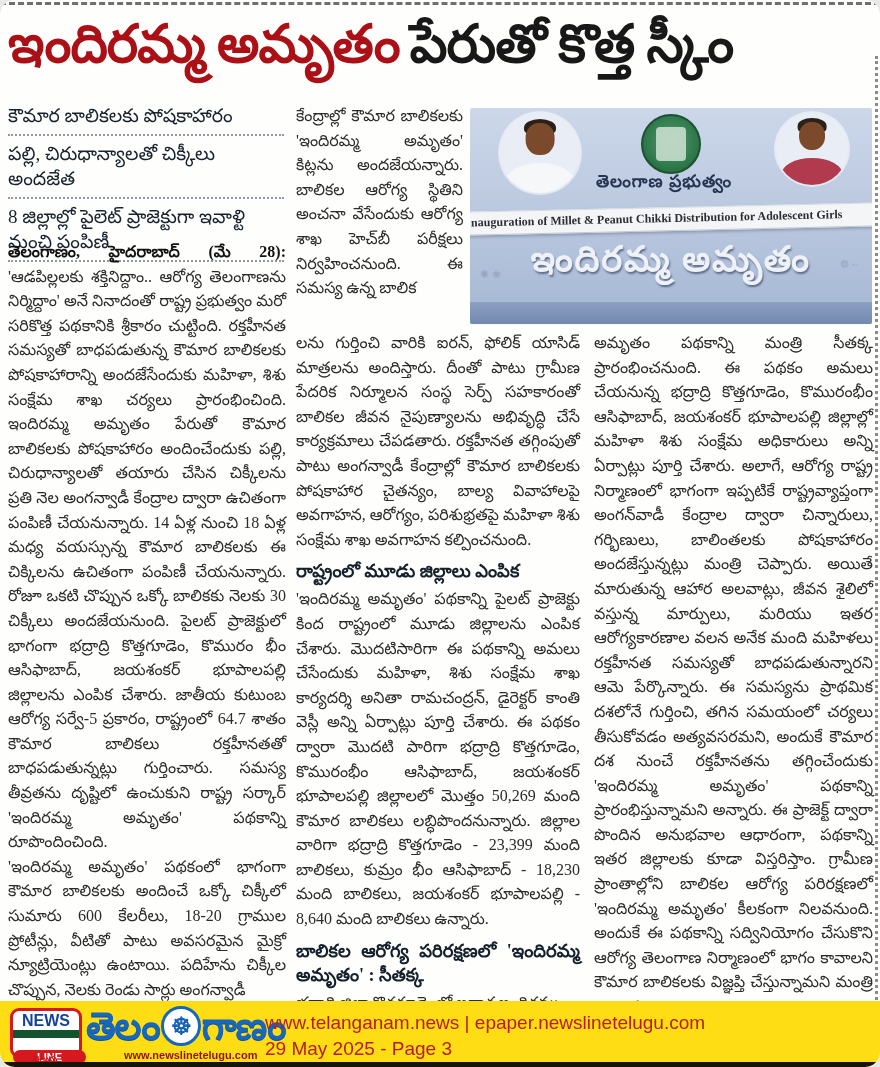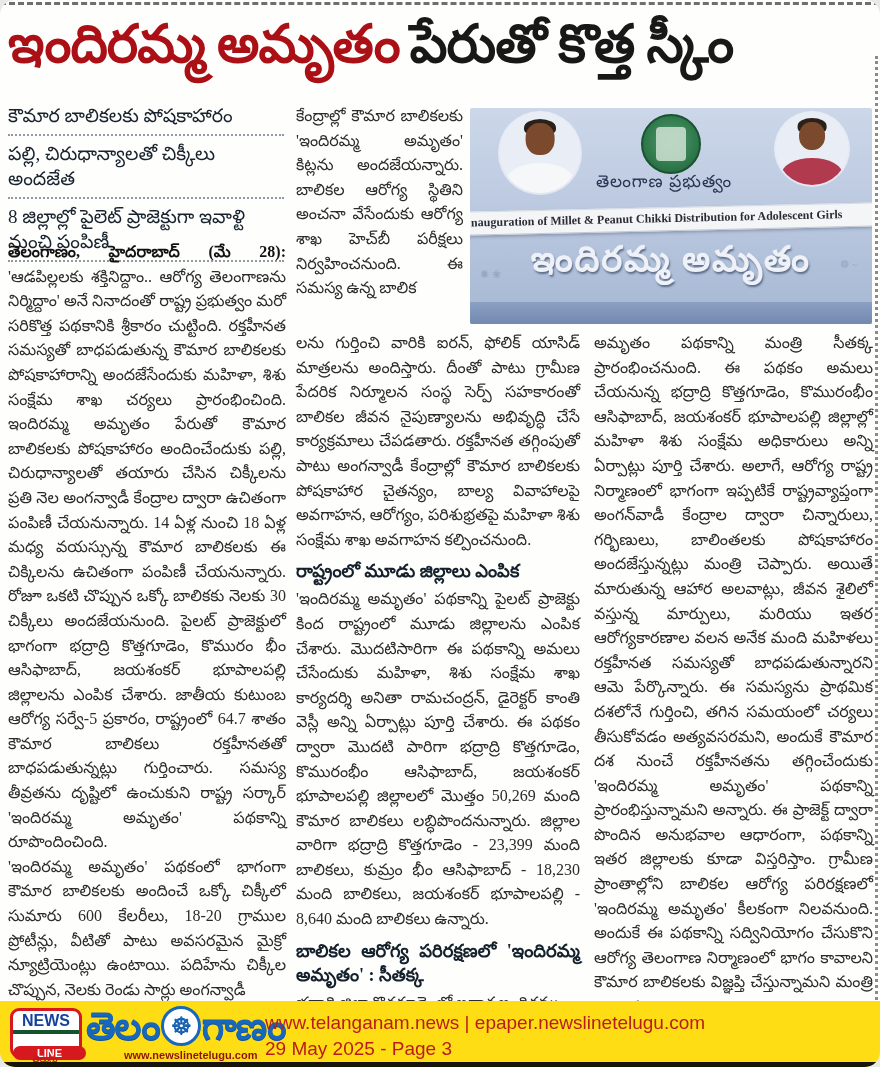--- a/index.html
+++ b/index.html
@@ -54,21 +54,21 @@
   .torso-red{background:#b23a4e;}
   .emblem{
     position:absolute;left:50%;top:6px;transform:translateX(-50%);
     width:56px;height:56px;border-radius:50%;
     background:radial-gradient(circle at 50% 45%,#57996f 0%,#2f7a4c 60%,#1f5c36 100%);
     border:2px solid #1c5231;
   }
   .emblem-inner{position:absolute;left:50%;top:50%;transform:translate(-50%,-50%);width:30px;height:34px;background:#cfe2d4;border-radius:4px;opacity:.85;}
   .govt-label{
     position:absolute;left:0;right:14px;top:64px;text-align:center;
-    font-size:17px;font-weight:400;color:#273552;letter-spacing:1px;
+    font-size:17px;font-weight:700;color:#273552;letter-spacing:1px;
     font-family:"Liberation Sans","DejaVu Sans",sans-serif;
   }
   .banner{
     position:absolute;top:99px;left:-5px;right:-4px;
     background:#f3f5f7;border-top:1px solid #d7dce2;border-bottom:1px solid #c3c9d1;
     transform:rotate(-1.3deg);padding:3px 4px 4px 6px;
     font-size:12px;font-weight:bold;color:#2c2c34;white-space:nowrap;overflow:hidden;
     box-shadow:0 2px 3px rgba(60,75,105,.35);
   }
   .scheme-title{
@@ -80,21 +80,21 @@
   .doodle{position:absolute;color:#8fa0bd;font-size:11px;opacity:.8;}
 
   
   .footer{position:absolute;left:0;top:1001px;width:880px;height:66px;background:#ffdd15;}
   .footer-bottom-strip{position:absolute;left:0;bottom:0;width:880px;height:5px;background:#17140c;}
   .nl-box{
     position:absolute;left:10px;top:7px;width:66px;height:44px;background:#ffffff;
     border:3px solid #d6181f;border-radius:9px;text-align:center;
     font-family:"Liberation Sans","DejaVu Sans",sans-serif;
   }
-  .nl-news{display:block;color:#14419b;font-weight:800;font-size:16px;line-height:19px;border-bottom:4px solid #14532d;}
+  .nl-news{display:block;color:#14419b;font-weight:800;font-size:16px;line-height:19px;border-bottom:8px solid #14532d;}
   .nl-line{display:inline-block;margin-top:12px;background:#d6181f;color:#fff;font-weight:800;font-size:11px;line-height:14px;padding:0 24px;border-radius:8px;}
   .nl-telugu{position:absolute;left:12px;top:53px;width:66px;text-align:center;color:#c2161c;font-size:9px;font-weight:bold;}
   .brand{
     position:absolute;left:86px;top:3px;display:flex;align-items:center;
     color:#1767bd;font-weight:bold;font-size:38px;line-height:44px;letter-spacing:-1px;
     text-shadow:0 1px 0 #0d4f9a;
   }
   .brand-emblem{
     width:34px;height:34px;border-radius:50%;background:#ffffff;border:3px solid #1767bd;
     display:flex;align-items:center;justify-content:center;color:#1767bd;

